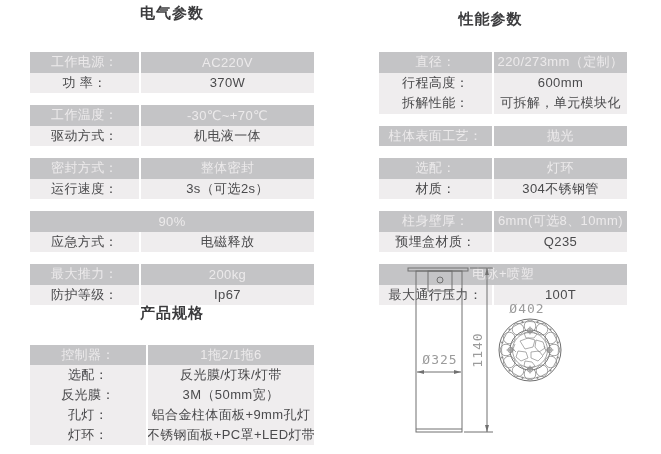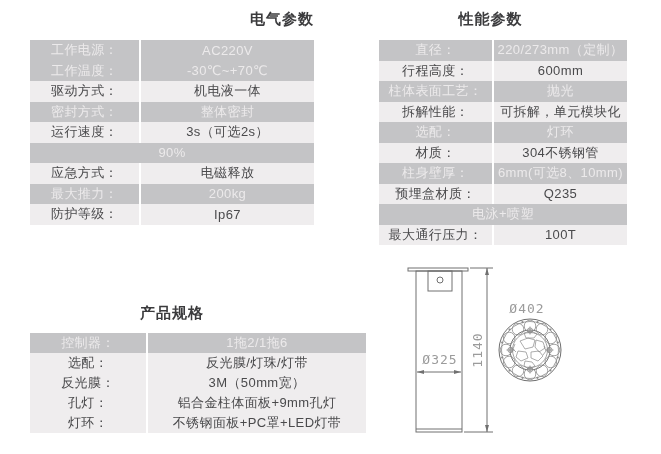--- a/index.html
+++ b/index.html
@@ -16,21 +16,21 @@
     width:661px;height:454px;position:relative;background:#ffffff;
     font-family:"Liberation Sans","DejaVu Sans",sans-serif;
     overflow:hidden;
   }
   .section-title{
     position:absolute;height:22px;line-height:22px;text-align:center;
     font-size:15px;font-weight:bold;color:var(--title-text);letter-spacing:1px;
   }
   .spec-table{position:absolute;}
   .trow{display:flex;background:var(--light-row-bg);color:var(--text-dark);}
-  .trow.shaded{background:var(--shaded-row-bg);color:var(--text-on-shaded);}
+  .trow.shaded{background:var(--shaded-row-bg);color:var(--text-on-shaded);margin-top:12px;}
   .cell{display:flex;align-items:center;justify-content:center;
     font-size:13px;letter-spacing:0.4px;white-space:nowrap;overflow:hidden;}
   .lab{border-right:2px solid #ffffff;box-sizing:border-box;flex:none;}
   .val{flex:1;}
   .t-main .trow{height:20.5px;}
   .t-left .lab{width:111px;}
   .t-right .lab{width:115px;}
   .t-product .trow{height:20px;}
   .t-product .lab{width:118px;}
   .drawing-svg{position:absolute;left:400px;top:256px;}
@@ -38,31 +38,35 @@
   .draw-thin{stroke:#8a8a8a;stroke-width:0.8;fill:none;}
   .draw-fill{fill:var(--drawing-line);stroke:none;}
   .dim-text{
     font-family:"DejaVu Sans Mono","Liberation Mono",monospace;
     fill:var(--drawing-text);font-size:13px;letter-spacing:1px;
   }
 </style>
 </head>
 <body>
 
-<div class="section-title" style="left:30px;width:284px;top:8px;text-align:right;">电气参数</div>
+<div class="section-title" style="left:30px;width:284px;top:2px;">电气参数</div>
 
 <div class="section-title" style="left:348px;width:285px;top:8px;">性能参数</div>
 
 <div class="section-title" style="left:30px;width:284px;top:302px;">产品规格</div>
 
 <div class="spec-table t-main t-left" style="left:30px;top:40px;width:284px;">
     <div class="trow shaded">
       <div class="cell lab">工作电源：</div>
       <div class="cell val">AC220V</div>
     </div>
+    <div class="trow">
+      <div class="cell lab">功 率：</div>
+      <div class="cell val">370W</div>
+    </div>
     <div class="trow shaded">
       <div class="cell lab">工作温度：</div>
       <div class="cell val">-30℃~+70℃</div>
     </div>
     <div class="trow">
       <div class="cell lab">驱动方式：</div>
       <div class="cell val">机电液一体</div>
     </div>
     <div class="trow shaded">
       <div class="cell lab">密封方式：</div>
@@ -91,28 +95,28 @@
 
 <div class="spec-table t-main t-right" style="left:348px;top:40px;width:248px;padding-left:31px;">
     <div class="trow shaded">
       <div class="cell lab">直径：</div>
       <div class="cell val">220/273mm（定制）</div>
     </div>
     <div class="trow">
       <div class="cell lab">行程高度：</div>
       <div class="cell val">600mm</div>
     </div>
+    <div class="trow">
+      <div class="cell lab">拆解性能：</div>
+      <div class="cell val">可拆解，单元模块化</div>
+    </div>
     <div class="trow shaded">
       <div class="cell lab">柱体表面工艺：</div>
       <div class="cell val">抛光</div>
     </div>
-    <div class="trow">
-      <div class="cell lab">拆解性能：</div>
-      <div class="cell val">可拆解，单元模块化</div>
-    </div>
     <div class="trow shaded">
       <div class="cell lab">选配：</div>
       <div class="cell val">灯环</div>
     </div>
     <div class="trow">
       <div class="cell lab">材质：</div>
       <div class="cell val">304不锈钢管</div>
     </div>
     <div class="trow shaded">
       <div class="cell lab">柱身壁厚：</div>
@@ -124,21 +128,21 @@
     </div>
     <div class="trow shaded">
       <div class="cell val">电泳+喷塑</div>
     </div>
     <div class="trow">
       <div class="cell lab">最大通行压力：</div>
       <div class="cell val">100T</div>
     </div>
   </div>
 
-<div class="spec-table t-product t-left2" style="left:30px;top:333px;width:336px;">
+<div class="spec-table t-product t-left2" style="left:30px;top:333px;width:284px;">
     <div class="trow shaded">
       <div class="cell lab">控制器：</div>
       <div class="cell val">1拖2/1拖6</div>
     </div>
     <div class="trow">
       <div class="cell lab">选配：</div>
       <div class="cell val">反光膜/灯珠/灯带</div>
     </div>
     <div class="trow">
       <div class="cell lab">反光膜：</div>

